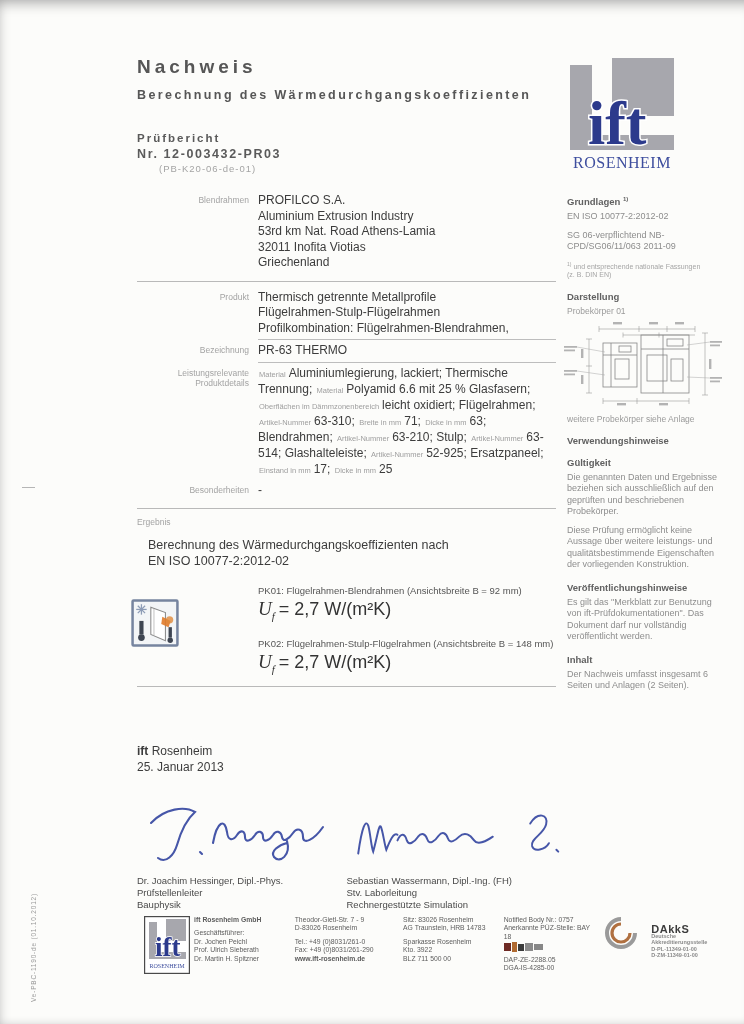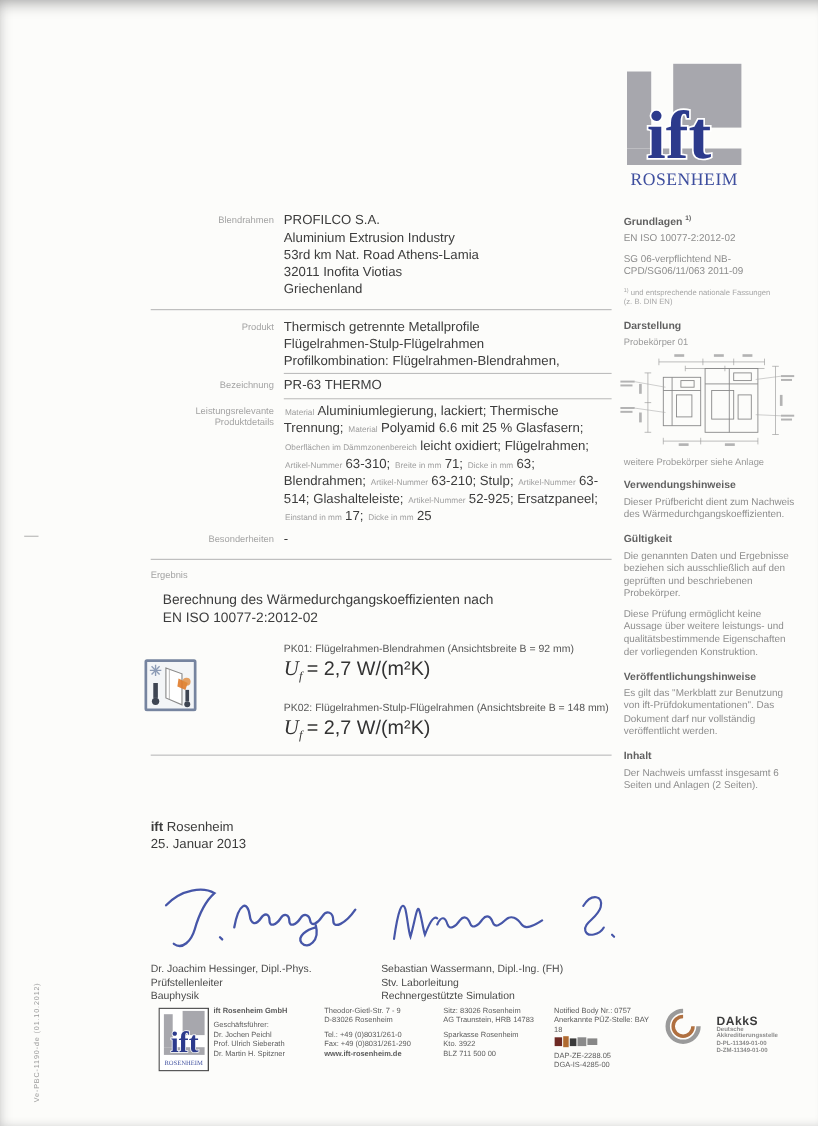--- a/index.html
+++ b/index.html
@@ -62,20 +62,29 @@
   
   .sidecode{position:absolute;left:30px;top:1002px;transform:rotate(-90deg);transform-origin:0 0;
             font-size:6.5px;color:#9a9a9a;letter-spacing:0.8px;white-space:nowrap;}
   .foldmark{position:absolute;left:22px;top:487px;width:13px;height:1px;background:#b5b5b5;}
 </style>
 </head>
 <body>
 
 <div class="page">
 
+  <div class="header">
+    <div class="h-title">Nachweis</div>
+    <div class="h-sub">Berechnung des Wärmedurchgangskoeffizienten</div>
+    <div class="h-report">
+      <div class="h-rep-label">Prüfbericht</div>
+      <div class="h-rep-no">Nr. 12-003432-PR03</div>
+      <div class="h-rep-code">(PB-K20-06-de-01)</div>
+    </div>
+  </div>
 
   <div class="logo">
     <svg width="122" height="118" viewBox="0 0 122 118">
       <rect x="8" y="9" width="22" height="70" fill="#a7a7ad"></rect>
       <rect x="50" y="2" width="62" height="58" fill="#a7a7ad"></rect>
       <rect x="8" y="79" width="104" height="15" fill="#a7a7ad"></rect>
       <text x="26" y="88" font-family="Liberation Serif, serif" font-weight="bold" font-size="62" fill="#2c3a8c" stroke="#ffffff" stroke-width="3" paint-order="stroke">ift</text>
       <text x="60" y="112" text-anchor="middle" font-family="Liberation Serif, serif" font-size="16" fill="#3e4e9e" letter-spacing="0.5">ROSENHEIM</text>
     </svg>
   </div>
@@ -292,21 +301,20 @@
             <line x1="147" y1="23" x2="124" y2="26"></line>
               <line x1="147" y1="59" x2="124" y2="58"></line>
           </g>
         </svg>
       </div>
       <div class="sb-cap">weitere Probekörper siehe Anlage</div>
     </div>
 
     <div class="sb-sec">
       <div class="sb-h">Verwendungshinweise</div>
-      <div class="sb-p">Dieser Prüfbericht dient zum Nachweis des Wärmedurchgangskoeffizienten.</div>
     </div>
 
     <div class="sb-sec">
       <div class="sb-h">Gültigkeit</div>
       <div class="sb-p">Die genannten Daten und Ergebnisse beziehen sich ausschließlich auf den geprüften und beschriebenen Probekörper.</div>
       <div class="sb-p">Diese Prüfung ermöglicht keine Aussage über weitere leistungs- und qualitätsbestimmende Eigenschaften der vorliegenden Konstruktion.</div>
     </div>
 
     <div class="sb-sec">
       <div class="sb-h">Veröffentlichungshinweise</div>

